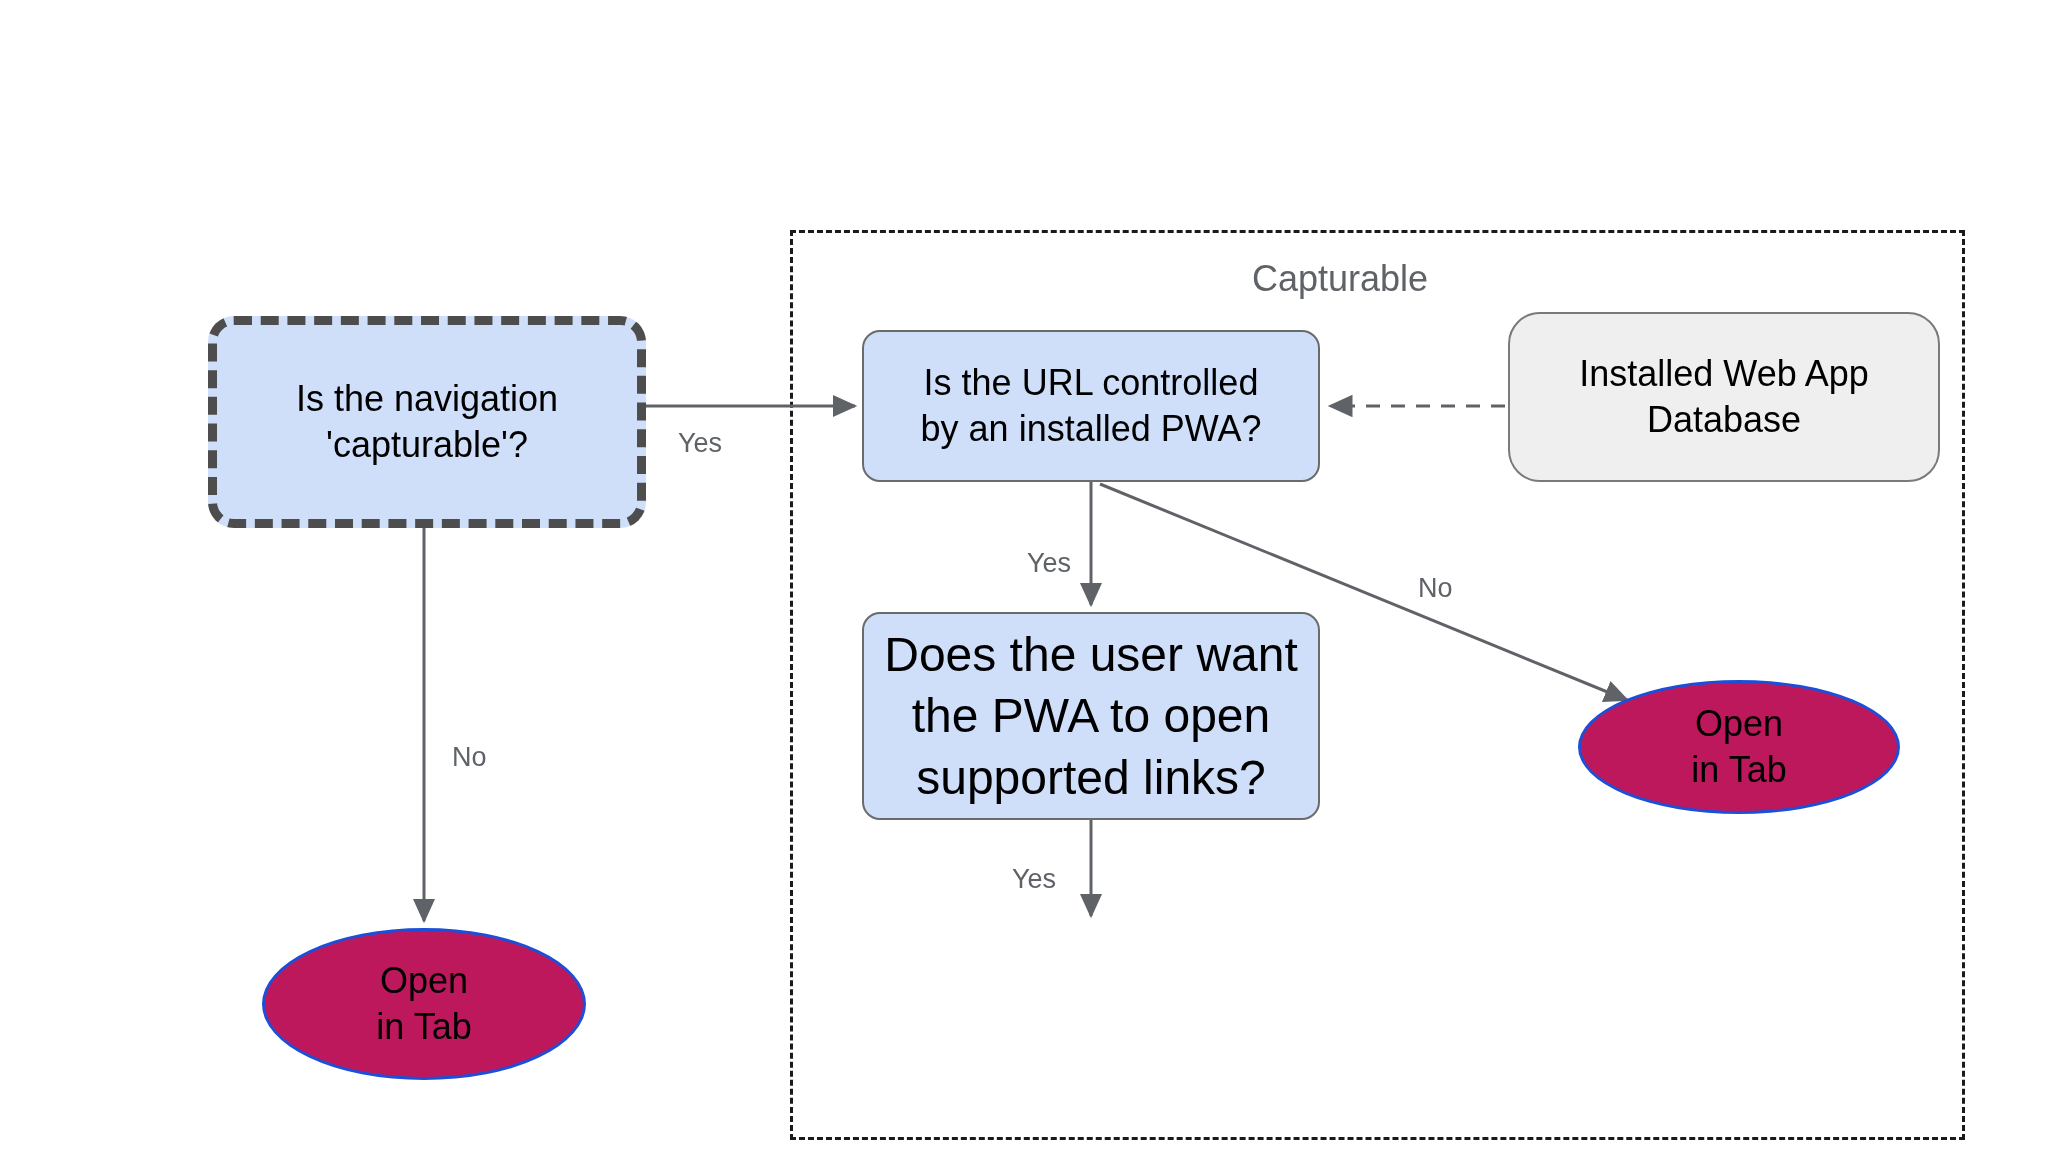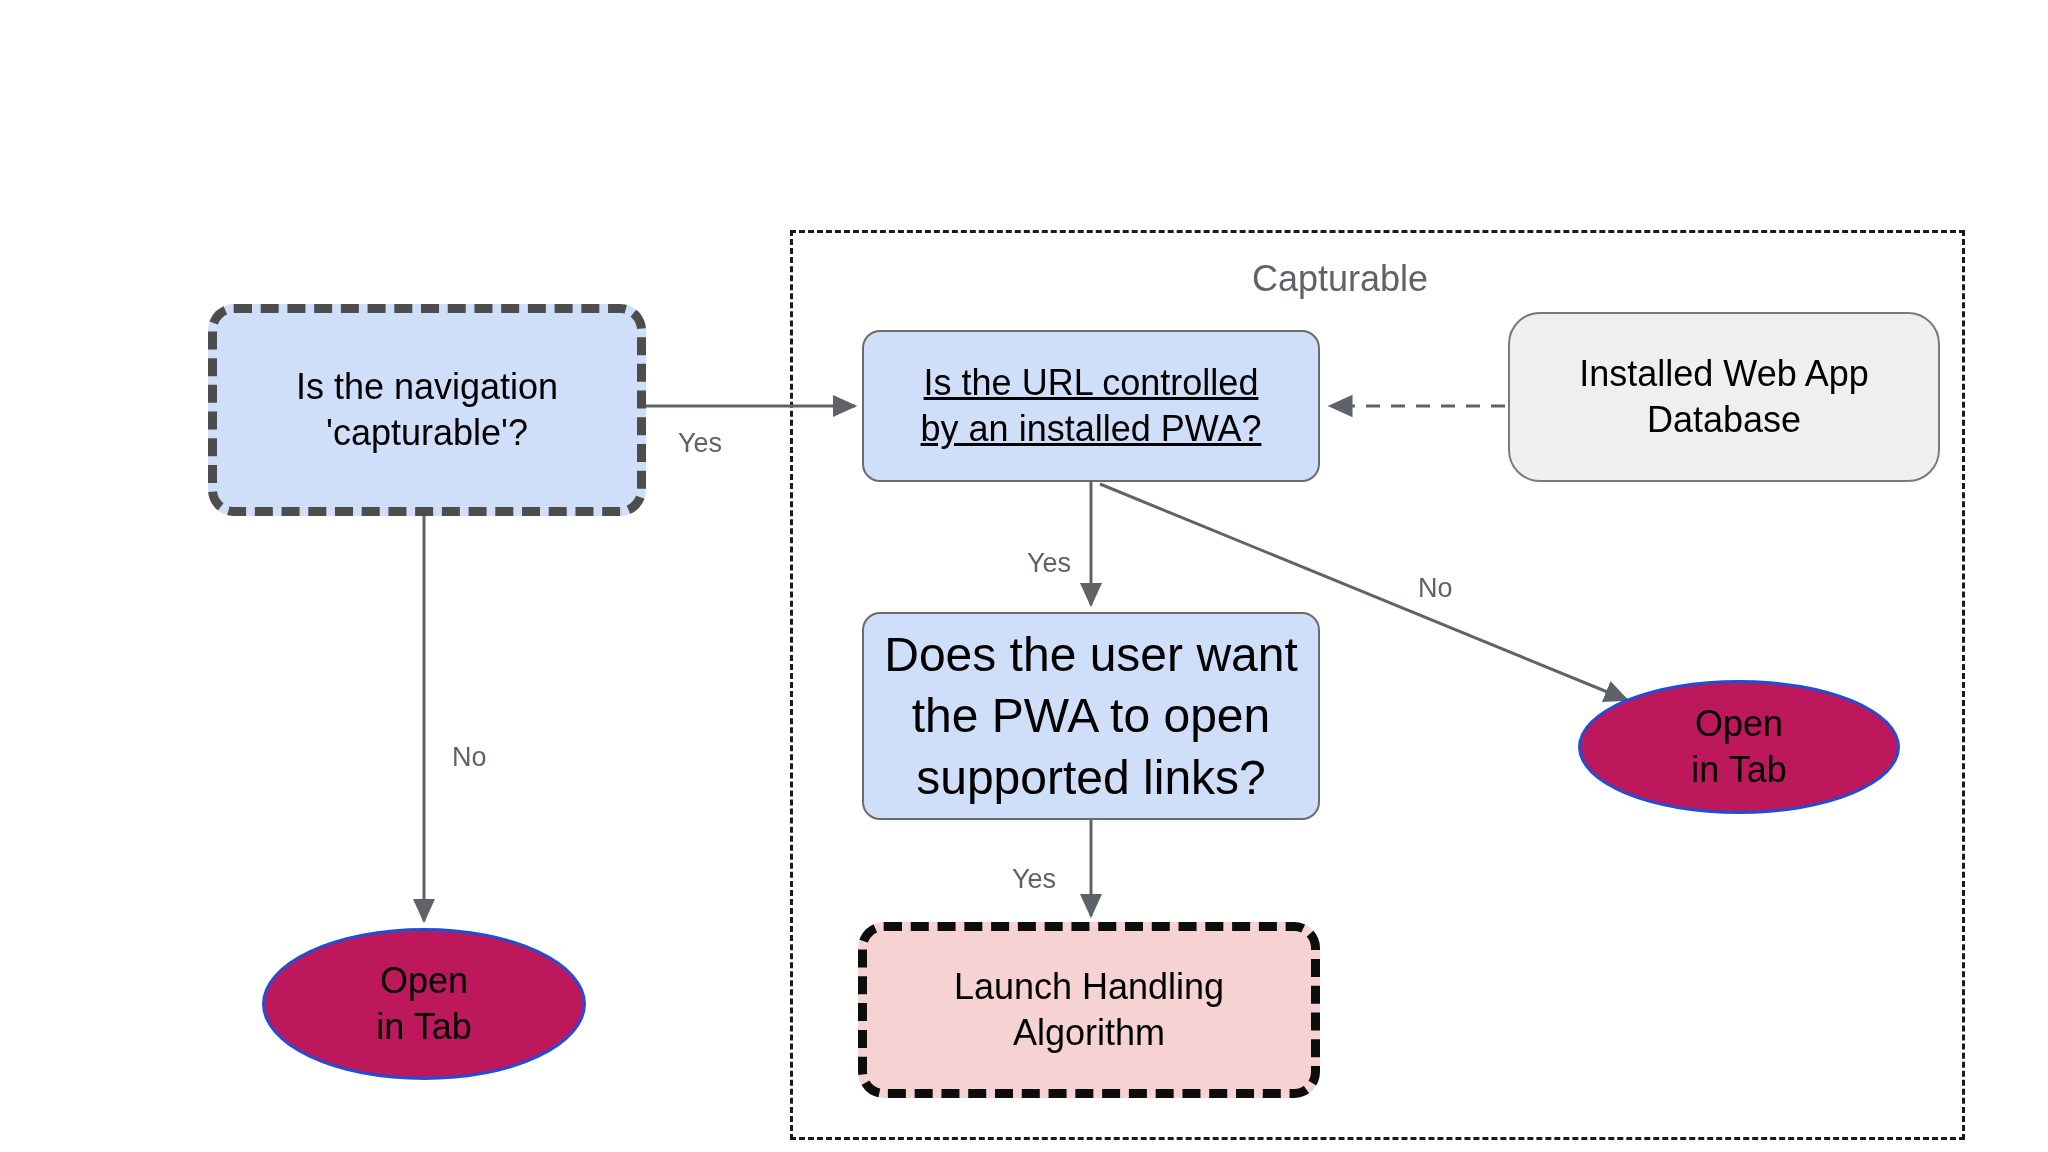--- a/index.html
+++ b/index.html
@@ -96,27 +96,26 @@
     border-radius: 26px;
   }
   .ellipse-green {
     background: #be185d;
     border: 3px solid #1d4ed8;
     border-radius: 50%;
   }
 
   
   #node-is-capturable {
-    left: 208px;  top: 304px;  width: 438px;  height: 212px;
+    left: 208px;  top: 316px;  width: 438px;  height: 212px;
     font-size: 36px;
   }
   #node-url-controlled {
     left: 862px;  top: 330px;  width: 458px;  height: 152px;
     font-size: 36px;
-    text-decoration: underline;
   }
   #node-installed-db {
     left: 1508px; top: 312px;  width: 432px;  height: 170px;
     font-size: 36px;
   }
   #node-user-want {
     left: 862px;  top: 612px;  width: 458px;  height: 208px;
     font-size: 48px;
   }
   #node-launch-handling {
@@ -189,22 +188,20 @@
   <div class="node box-blue" id="node-url-controlled">Is the URL controlled
 by an installed PWA?</div>
 
   <div class="node box-gray" id="node-installed-db">Installed Web App
 Database</div>
 
   <div class="node box-blue" id="node-user-want">Does the user want
 the PWA to open
 supported links?</div>
 
-  <div class="node box-dashed-pink" id="node-launch-handling">Launch Handling
-Algorithm</div>
 
   <div class="node ellipse-green" id="node-open-tab-left">Open
 in Tab</div>
 
   <div class="node ellipse-green" id="node-open-tab-right">Open
 in Tab</div>
 
   <div class="edge-label" id="edge-label-yes-1">Yes</div>
 
   <div class="edge-label" id="edge-label-no-1">No</div>

